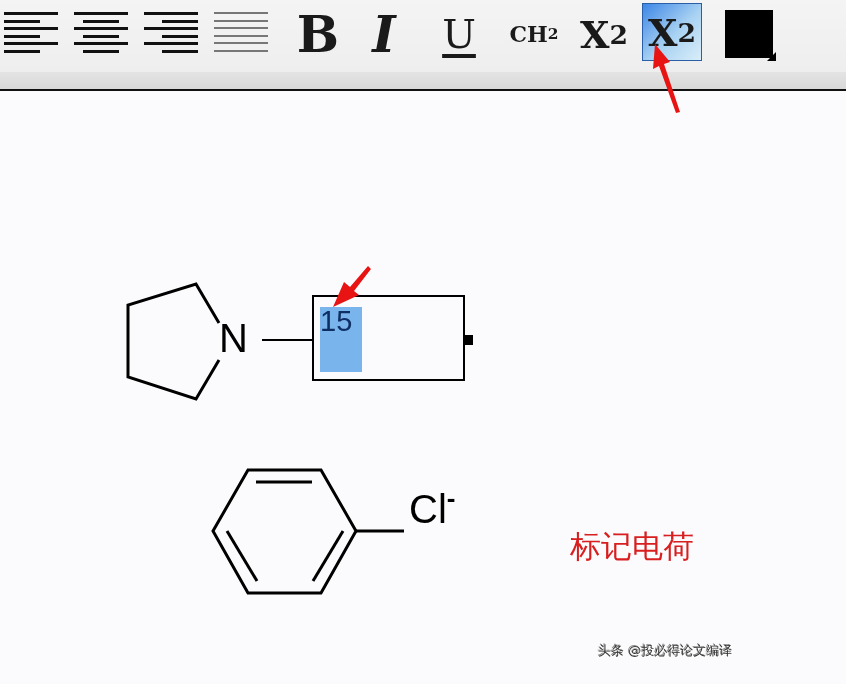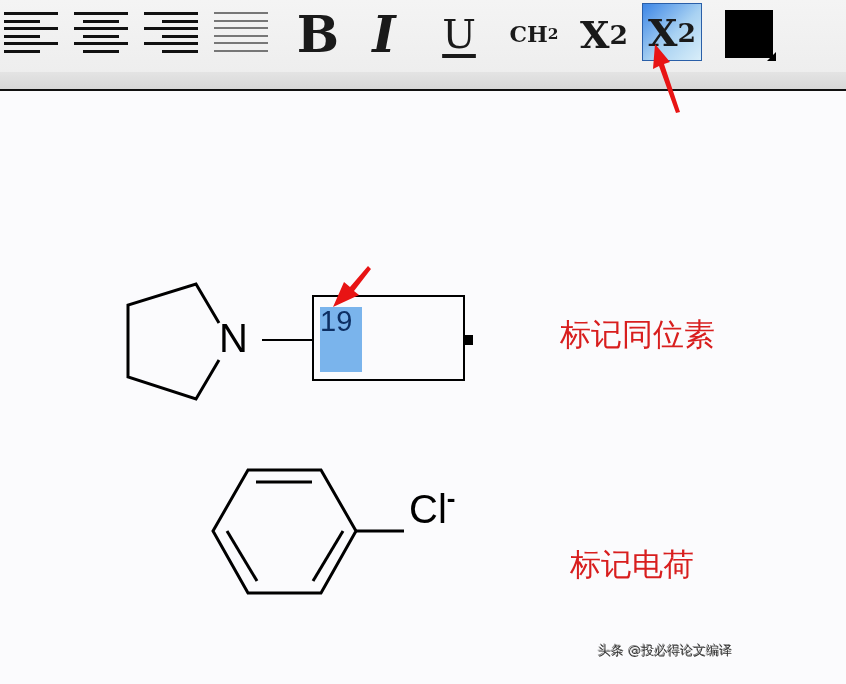--- a/index.html
+++ b/index.html
@@ -126,28 +126,27 @@
       <line x1="256" y1="391" x2="312" y2="391"></line>
       <line x1="227" y1="440" x2="257" y2="490"></line>
       <line x1="343" y1="440" x2="313" y2="490"></line>
     </g>
     <line x1="356" y1="440" x2="404" y2="440" stroke="#000" stroke-width="3"></line>
   </svg>
 
   <div class="atom" style="left:219px;top:225px;font-size:40px;">N</div>
 
   <div style="position:absolute;left:320px;top:216px;width:42px;height:65px;background:#7ab4ec;"></div>
-  <div class="atom" style="left:320px;top:214px;font-size:29px;color:#0d2f63;">19</div>
+  <div class="atom" style="left:320px;top:214px;font-size:29px;color:#0d2f63;">15</div>
 
   <div class="atom" style="left:409px;top:396px;font-size:40px;">
     <span>Cl</span><span style="font-size:26px;position:relative;top:-16px;font-weight:bold;">-</span>
   </div>
 
-  <div class="label-red" style="left:560px;top:223px;">标记同位素</div>
-  <div class="label-red" style="left:570px;top:435px;margin-top:18px;">标记电荷</div>
+  <div class="label-red" style="left:570px;top:435px;">标记电荷</div>
 </div>
 
 <svg width="846" height="684" style="position:absolute;left:0;top:0;pointer-events:none">
   <g>
     <polygon points="333,307 344,282 350,287 368,266 371,269 354,291 359,295" fill="#e81414"></polygon>
   </g>
 </svg>
 
 <div class="watermark">头条 @投必得论文编译</div>
 

